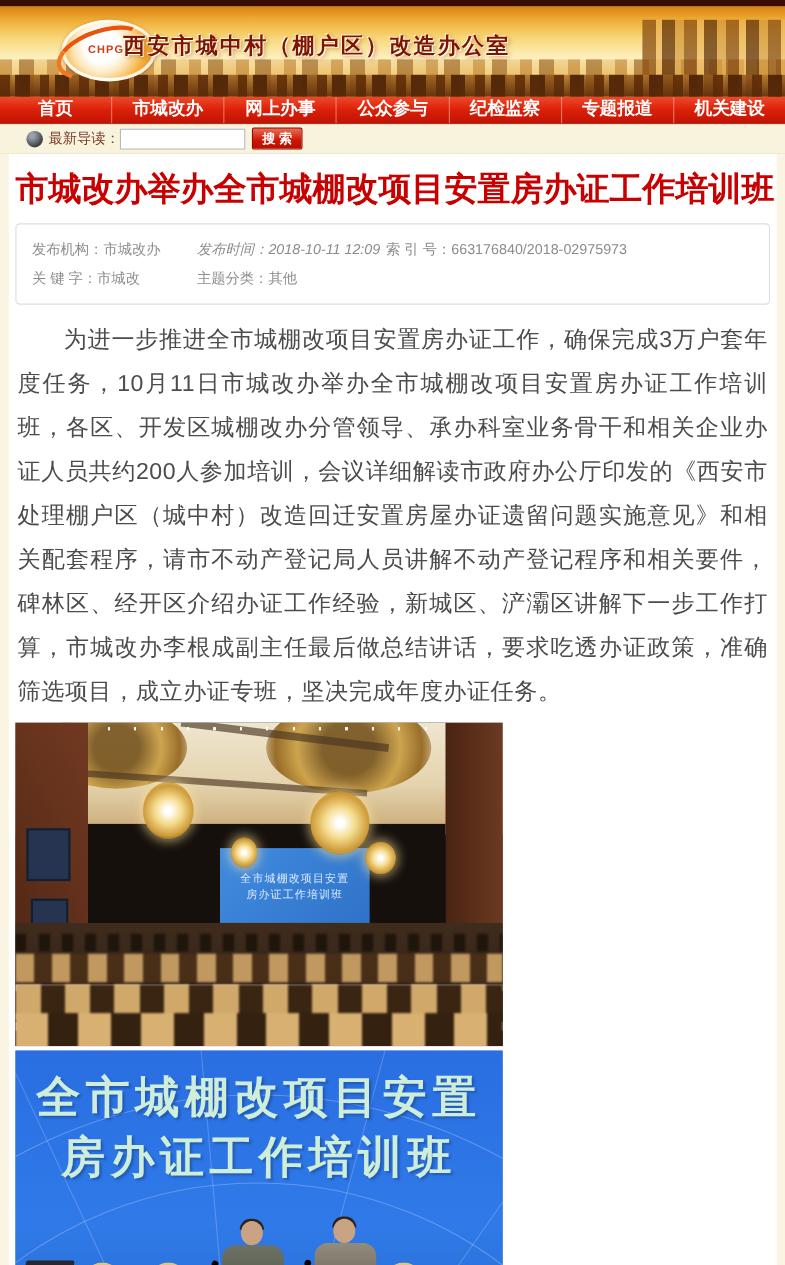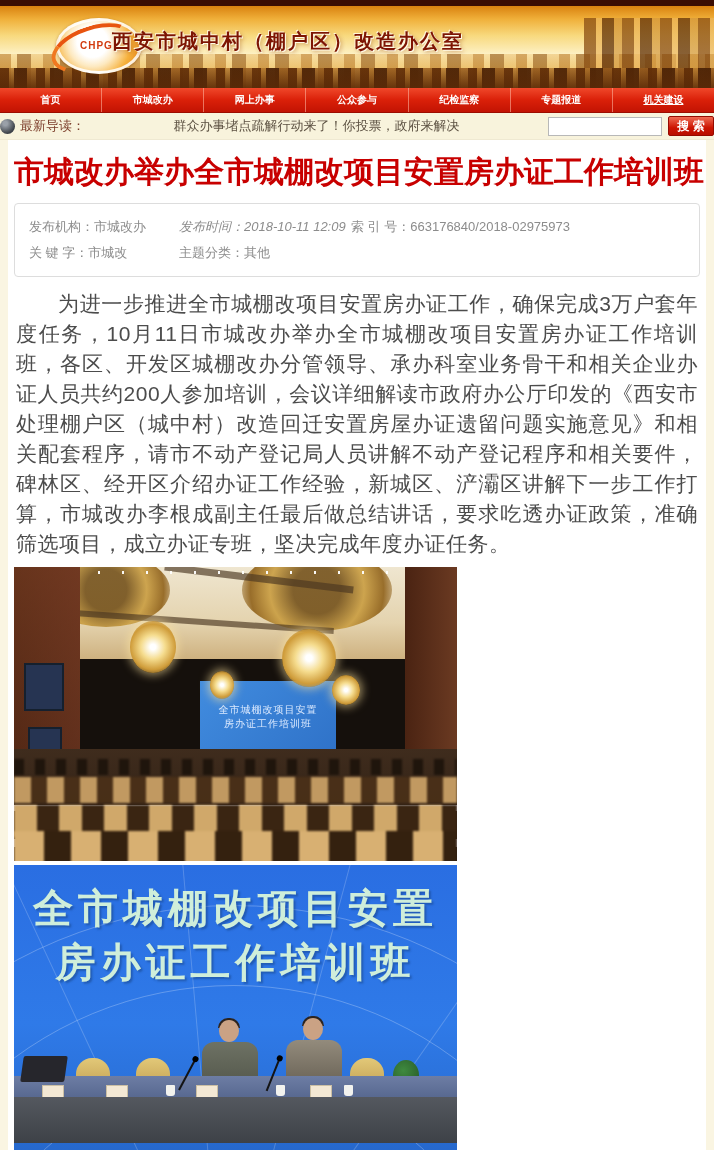--- a/index.html
+++ b/index.html
@@ -63,28 +63,28 @@
   }
 
   
   .nav {
     display:flex; height:25px;
     background:linear-gradient(180deg,#f0482a 0%,#da2009 50%,#c21303 100%);
     border-bottom:1px solid #9c0d00;
   }
   .nav-item {
     flex:1; text-align:center; line-height:24px; color:#fff;
-    font-size:10px; font-weight:bold; cursor:pointer;
+    font-size:16px; font-weight:bold; cursor:pointer;
     border-right:1px solid rgba(255,190,170,.55);
   }
-  .nav-item:last-child { border-right:none;text-decoration:underline; }
+  .nav-item:last-child { border-right:none; }
 
   
   .ticker {
-    display:flex; align-items:center; height:27px; padding:0 0;
+    display:flex; align-items:center; height:27px; padding:0 24px;
     background:#f8f3dc; border-bottom:1px solid #efe9d2;
   }
   .ticker-icon {
     width:15px; height:15px; border-radius:50%;
     background:radial-gradient(circle at 35% 30%, #9aa0a8 15%, #3c4148 70%);
     margin-right:5px; flex:none;
   }
   .ticker-label { font-size:13px; color:#7a3b28; flex:none; }
   .ticker-text { flex:1; text-align:center; font-size:13px; color:#5c5142; cursor:pointer; }
   .search-input {
@@ -108,21 +108,21 @@
   .meta-box {
     border:1px solid #ddd; border-radius:4px; background:#fff;
     padding:10px 14px; font-size:13px; color:#8c8c8c;
   }
   .meta-row { display:flex; padding:4px 0; }
   .meta-item { white-space:nowrap; }
   .meta-w1 { width:150px; }
   .meta-w2 { width:172px;font-style:italic; }
   .body-text {
     margin:12px 2px 8px; text-indent:2em;
-    font-size:21px; line-height:30px; letter-spacing:.5px; color:#4c4c4c;
+    font-size:21px; line-height:40px; letter-spacing:.5px; color:#4c4c4c;
     text-align:justify;
   }
 
   
   .photo { position:relative; width:443px; overflow:hidden; background:#241812; }
   .photo1 { height:294px; margin-top:2px; }
   .p1-ceiling { position:absolute; top:0; left:0; right:0; height:102px;
     background:linear-gradient(180deg,#efe6d0 0%,#e4d3ae 55%,#c8a873 100%); }
   .p1-med { position:absolute; border-radius:50%; opacity:.85;
     background:radial-gradient(circle, #6e4a12 0 28%, #c89a3a 55%, #8a5a10 78%, rgba(138,90,16,0) 100%); }
@@ -227,21 +227,20 @@
   <div class="nav-item">网上办事</div>
   <div class="nav-item">公众参与</div>
   <div class="nav-item">纪检监察</div>
   <div class="nav-item">专题报道</div>
   <div class="nav-item">机关建设</div>
 </div>
 
 <div class="ticker">
   <div class="ticker-icon"></div>
   <span class="ticker-label">最新导读：</span>
-  <span class="ticker-text">群众办事堵点疏解行动来了！你投票，政府来解决</span>
   <input class="search-input" value="" style="">
   <div class="search-btn">搜 索</div>
 </div>
 
 <div class="main">
 
   <div class="article-title">市城改办举办全市城棚改项目安置房办证工作培训班</div>
 
   <div class="meta-box">
     <div class="meta-row">

